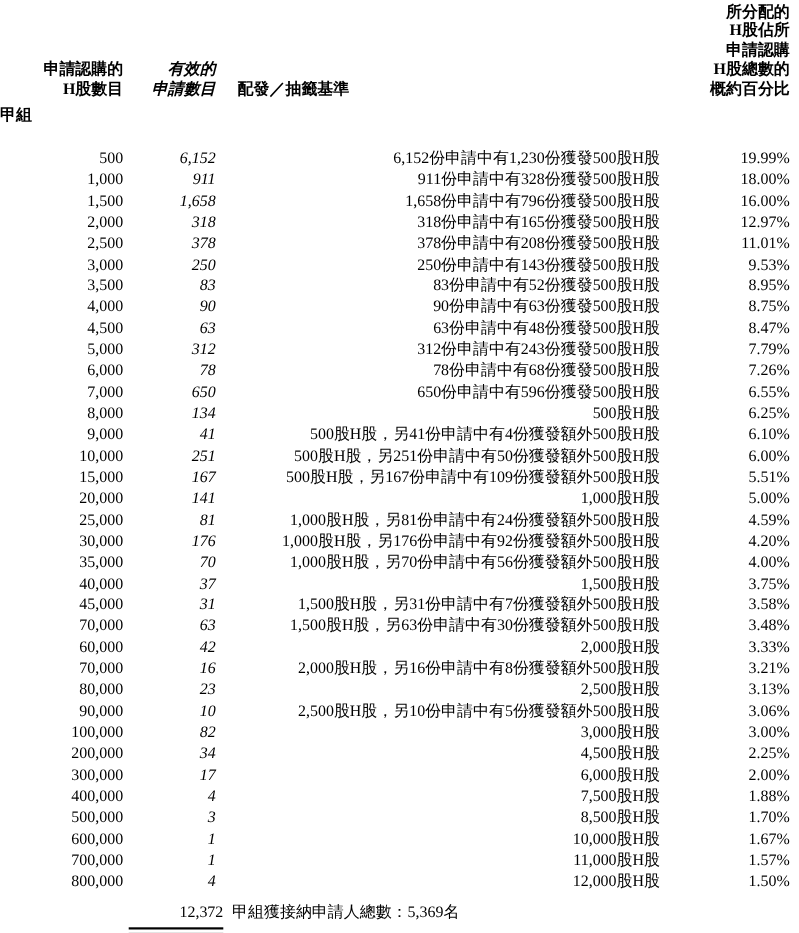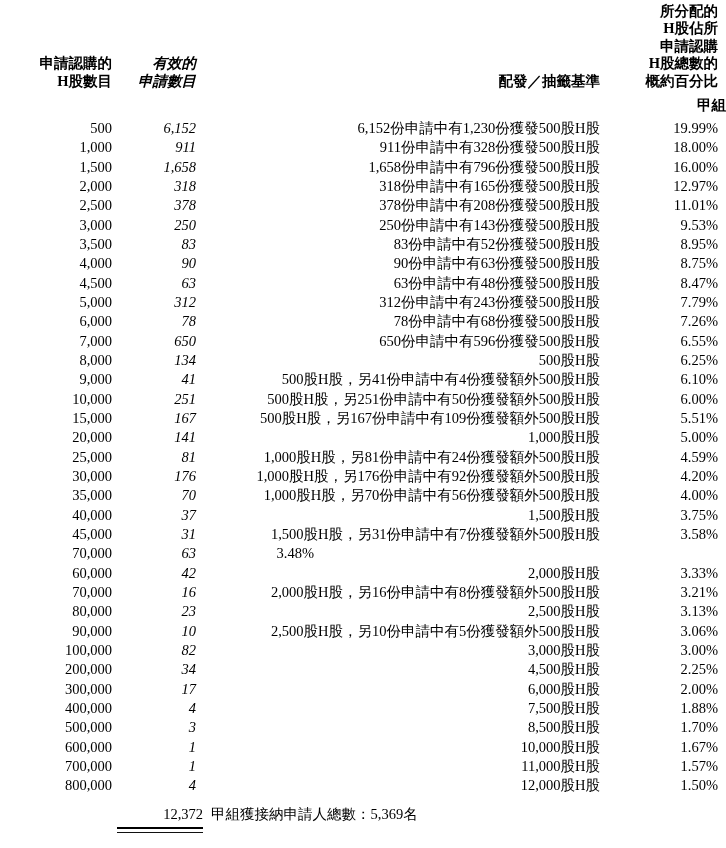--- a/index.html
+++ b/index.html
@@ -12,25 +12,25 @@
     font-size:14.5px;
     line-height:19.33px;
     overflow:hidden;
   }
   
   .hdr { display:flex; align-items:flex-end; padding-top:3px; font-weight:bold; line-height:17.4px; }
   .c1 { width:112px; text-align:right; flex:none; }
   .c2 { width:84px;  text-align:right; flex:none;font-style:italic; }
   .c3 { flex:1; padding-left:15px; text-align:right; min-width:0; }
   .c4 { width:118px; text-align:right; flex:none; padding-right:8px; }
-  .hc3 { text-align:right; padding-left:20px; }
-  
-  .group { text-align:right; font-weight:bold; margin-top:6px; height:19px; line-height:19px; }
-  
-  .rows { margin-top:4px; }
+  .hc3 { text-align:left; padding-left:20px; }
+  
+  .group { text-align:left; font-weight:bold; margin-top:6px; height:19px; line-height:19px; }
+  
+  .rows { margin-top:20px; }
   .row { display:flex; height:19.33px; font-weight:normal; white-space:nowrap; }
   
   .total { display:flex; margin-top:9px; }
   .tnum-wrap { width:203px; flex:none; text-align:right; }
   .dblrule {
     width:86px; height:3px;
     margin-left:117px; margin-top:3px;
     border-top:2.5px solid #000;
     border-bottom:1.5px solid #111;
   }
@@ -191,20 +191,21 @@
       </div>
       <div class="row">
         <div class="c1">45,000</div>
         <div class="c2">31</div>
         <div class="c3">1,500股H股，另31份申請中有7份獲發額外500股H股</div>
         <div class="c4">3.58%</div>
       </div>
       <div class="row">
         <div class="c1">70,000</div>
         <div class="c2">63</div>
+        <div class="c3">1,500股H股，另63份申請中有30份獲發額外500股H股</div>
         <div class="c4">3.48%</div>
       </div>
       <div class="row">
         <div class="c1">60,000</div>
         <div class="c2">42</div>
         <div class="c3">2,000股H股</div>
         <div class="c4">3.33%</div>
       </div>
       <div class="row">
         <div class="c1">70,000</div>

